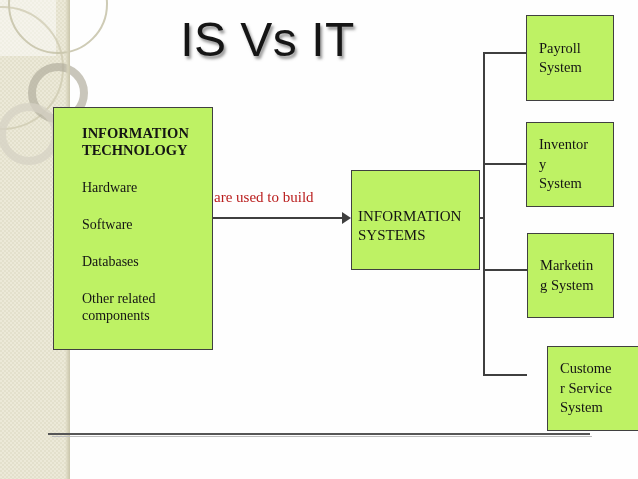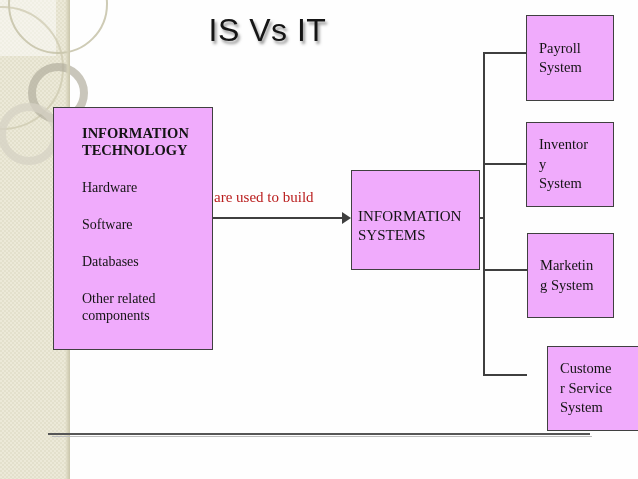--- a/index.html
+++ b/index.html
@@ -45,32 +45,32 @@
   .circle-left   { left: -60px; top: 6px;  width: 120px; height: 120px; border: 2px solid rgba(205,201,176,0.75); }
   .ring-large    { left: 28px; top: 63px;  width: 44px;  height: 44px;  border: 8px solid rgba(178,174,158,0.70); }
   .ring-faint    { left: -2px; top: 103px; width: 46px;  height: 46px;  border: 8px solid rgba(214,210,196,0.75); }
 
   
   .title {
     position: absolute;
     left: 150px; top: 12px; width: 235px;
     text-align: center;
     font-family: "Liberation Sans", sans-serif;
-    font-size: 32px;
+    font-size: 48px;
     letter-spacing: 0.5px;
     color: #151515;
     text-shadow: 2px 3px 3px rgba(70,70,70,0.55);
     z-index: 5;
   }
 
   
   .box {
     position: absolute;
     box-sizing: border-box;
-    background: #f0abfc;
+    background: #bef264;
     border: 1.5px solid #404040;
     z-index: 4;
     line-height: 19px;
     font-size: 14.5px;
   }
   .it-box {
     left: 53px; top: 107px; width: 160px; height: 243px;
     padding: 17px 6px 0 28px;
     font-size: 14px;
   }

